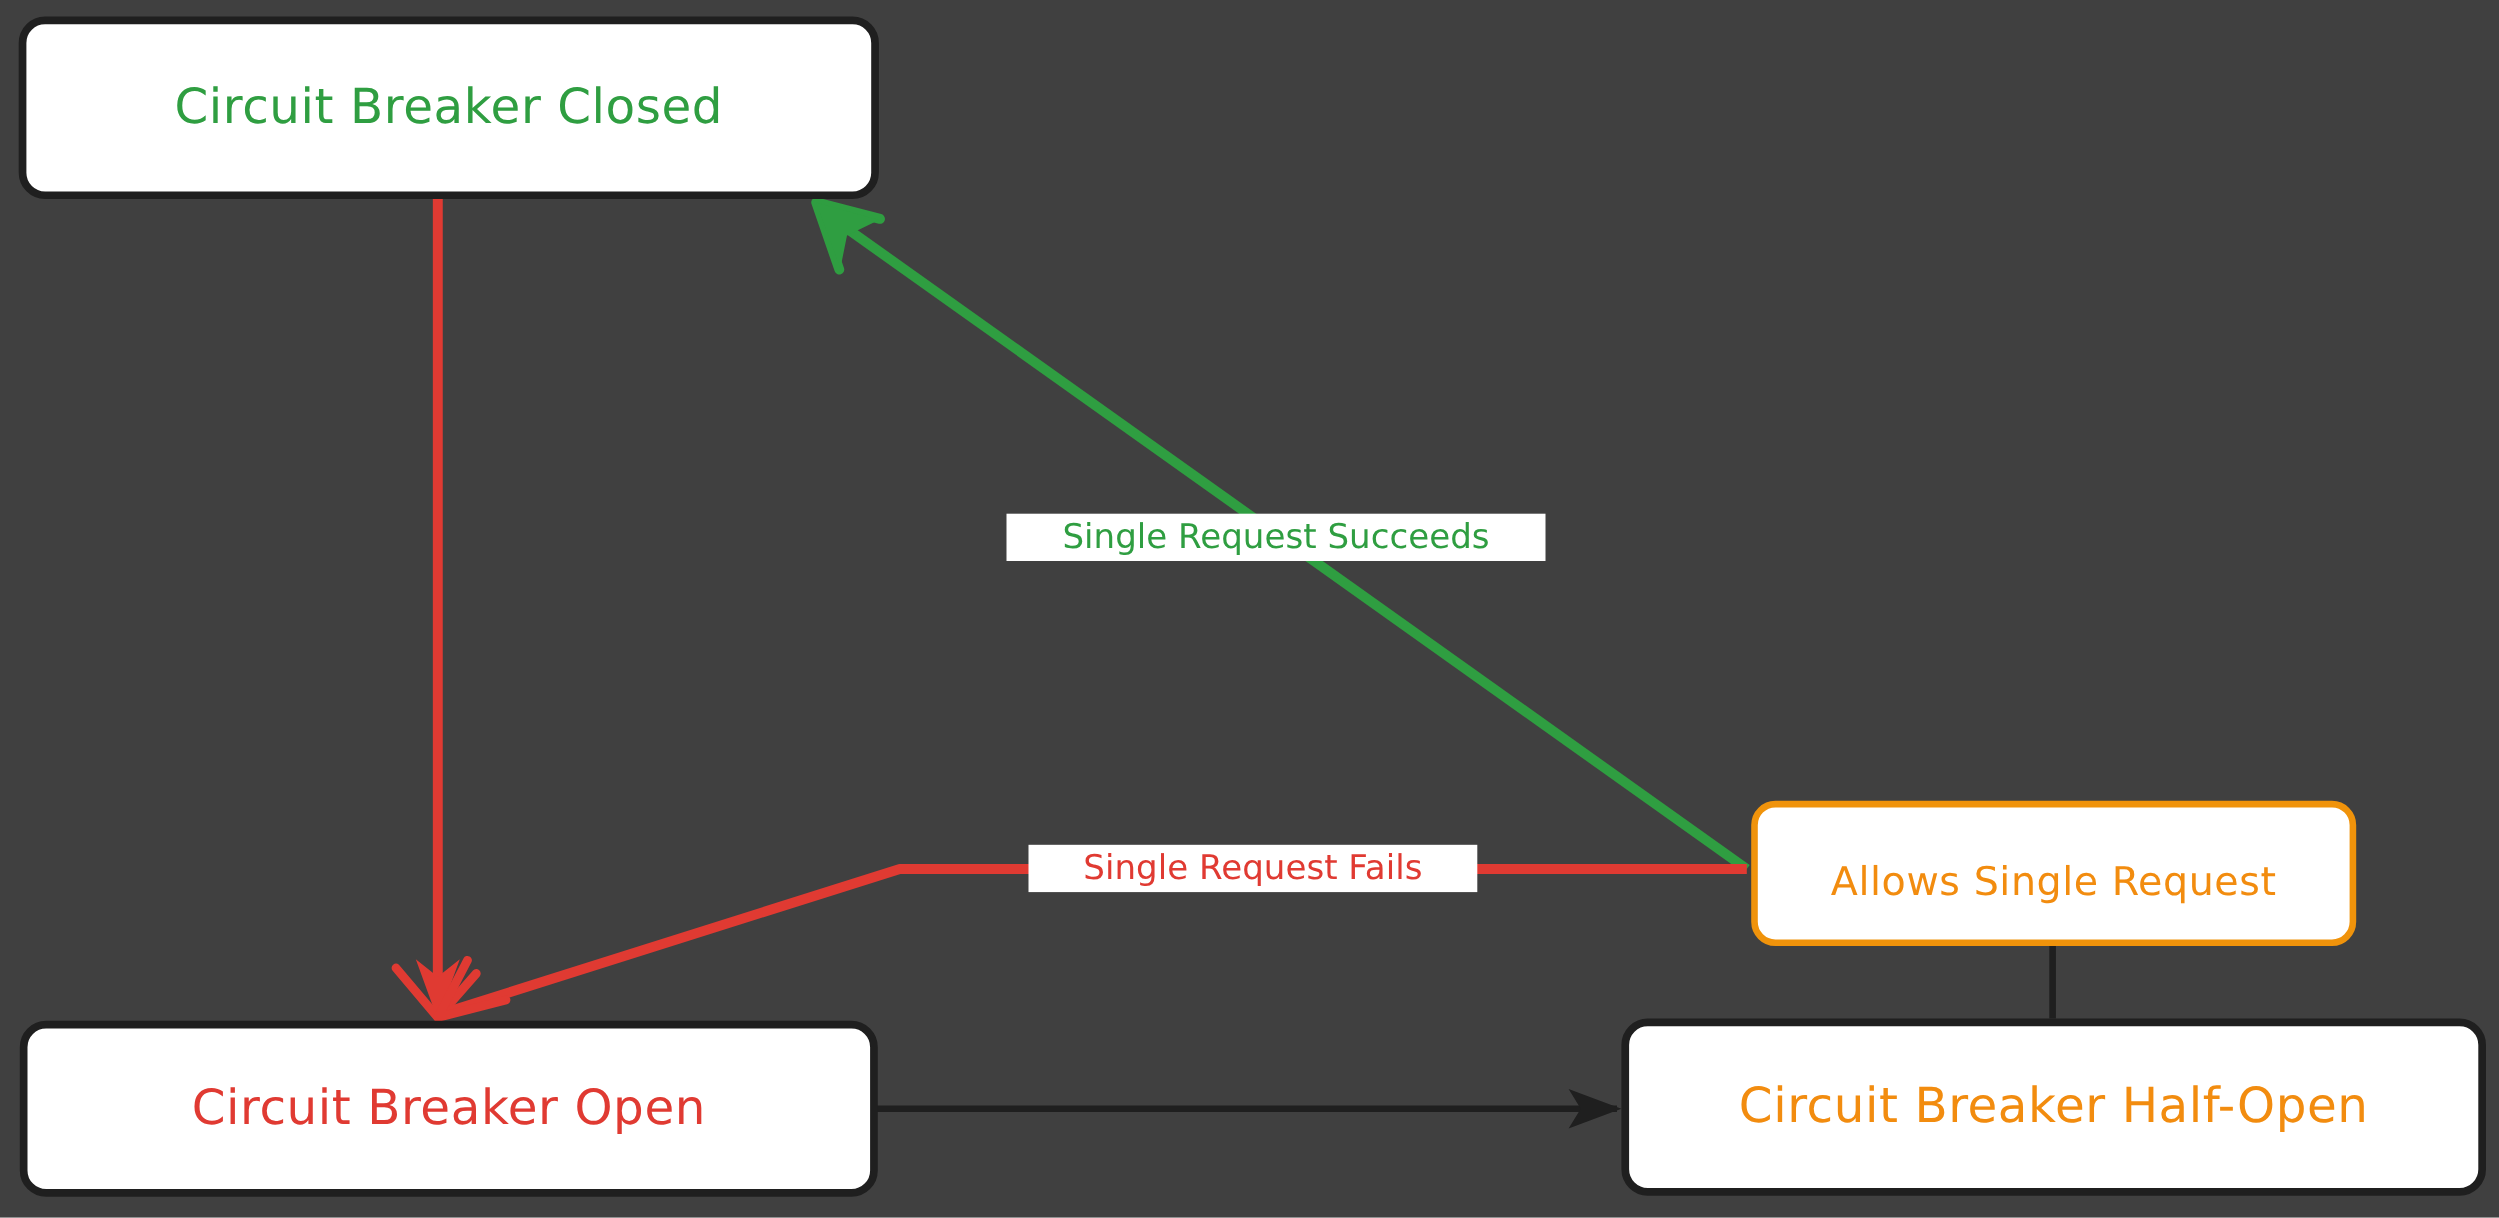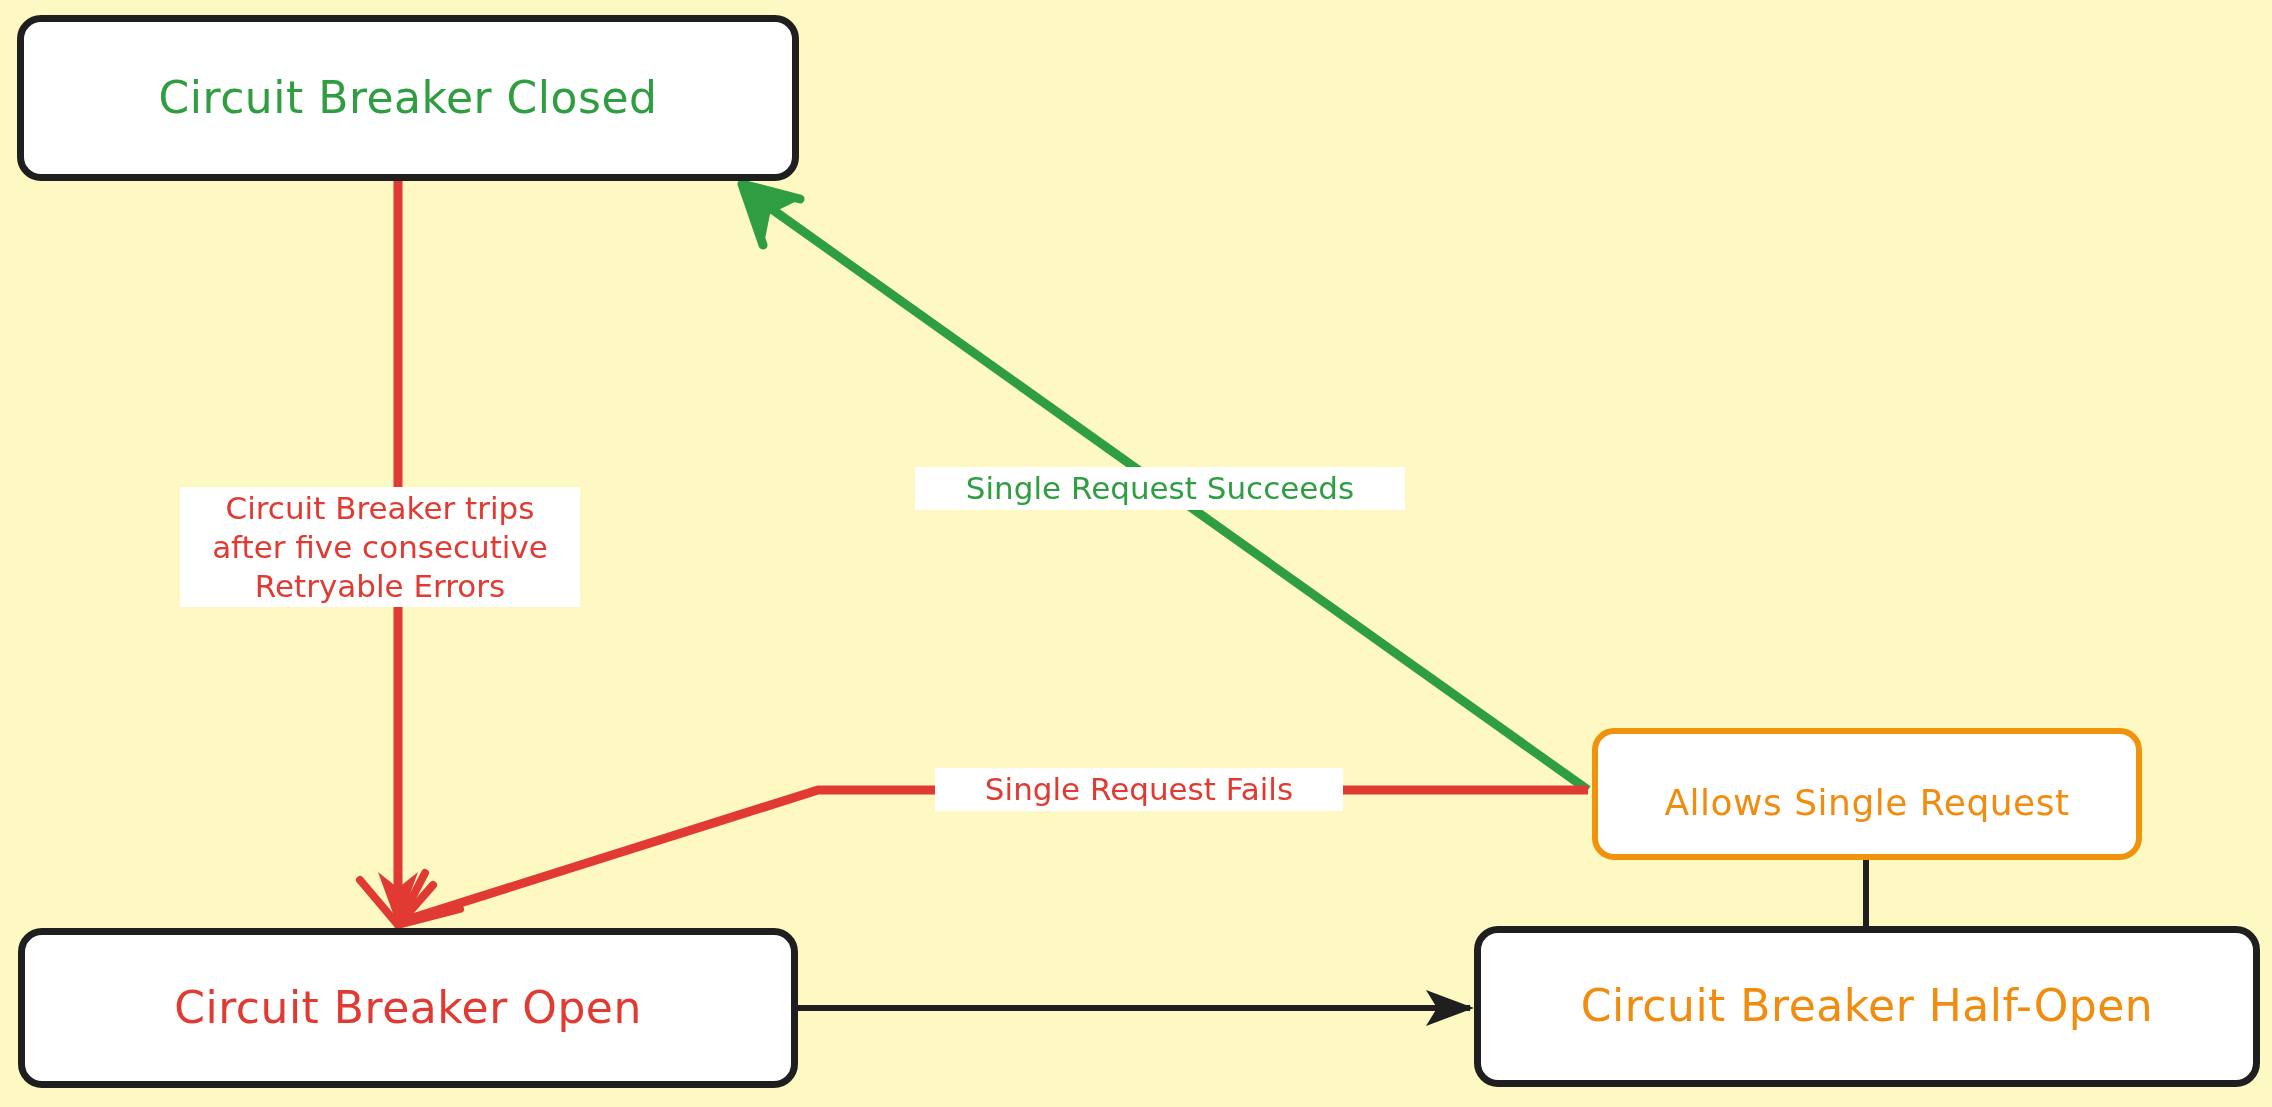--- a/index.html
+++ b/index.html
@@ -8,21 +8,21 @@
     padding: 0;
     background: #ffffff;
   }
   body {
     font-family: "DejaVu Sans", sans-serif;
   }
   #canvas {
     position: relative;
     width: 2272px;
     height: 1107px;
-    background: #fef9c3;
+    background: #404040;
     overflow: hidden;
   }
   #edge-layer {
     position: absolute;
     left: 0;
     top: 0;
     width: 2272px;
     height: 1107px;
   }
   .node {
@@ -114,22 +114,19 @@
   </div>
 
   <div class="node node-black" style="left:18px; top:928px; width:780px; height:160px;">
     <span class="node-label lbl-open">Circuit Breaker Open</span>
   </div>
 
   <div class="node node-orange" style="left:1592px; top:728px; width:550px; height:132px;">
     <span class="node-label lbl-allows">Allows Single Request</span>
   </div>
 
-  <div class="edge-label edge-label-red" style="left:180px; top:487px; width:400px;">Circuit Breaker trips
-after five consecutive
-Retryable Errors</div>
 
   <div class="edge-label edge-label-green" style="left:915px; top:467px; width:490px;">Single Request Succeeds</div>
 
   <div class="edge-label edge-label-red" style="left:935px; top:768px; width:408px;">Single Request Fails</div>
 
 
 </div>
 
 </body></html>

